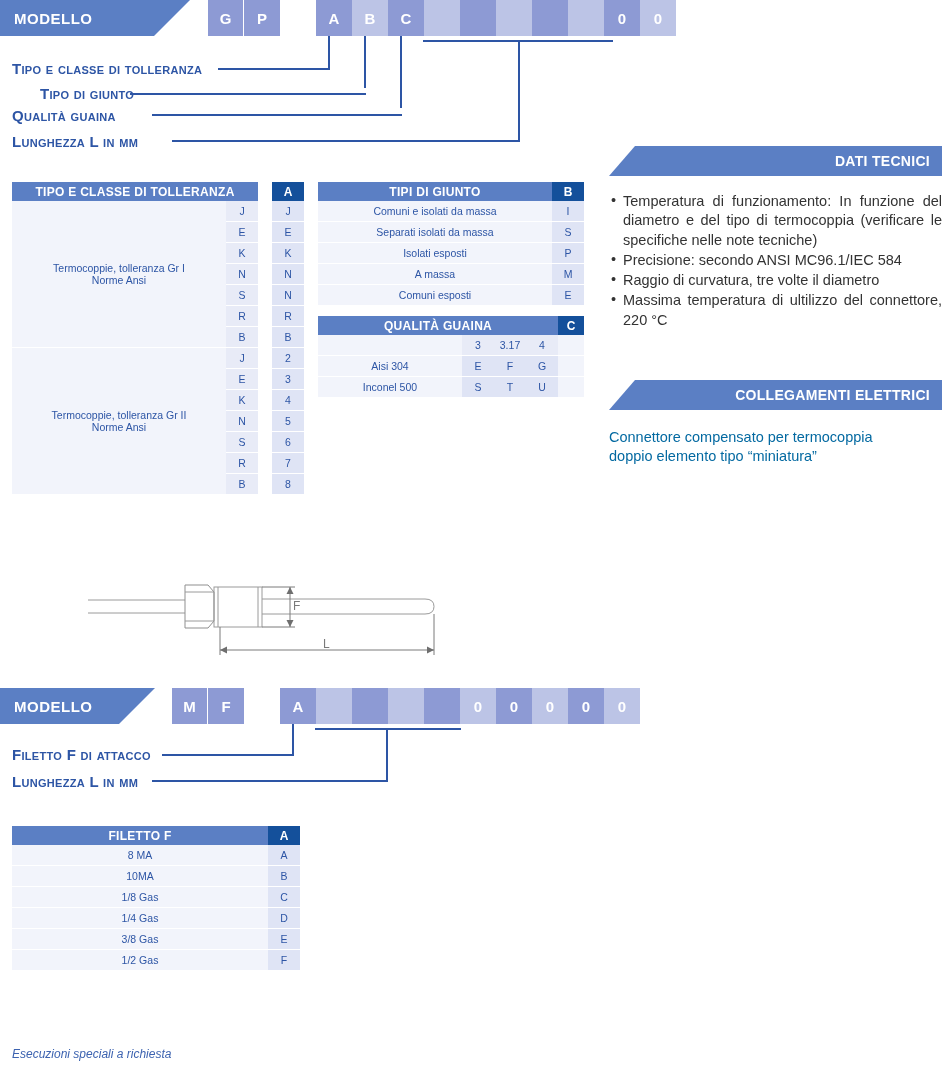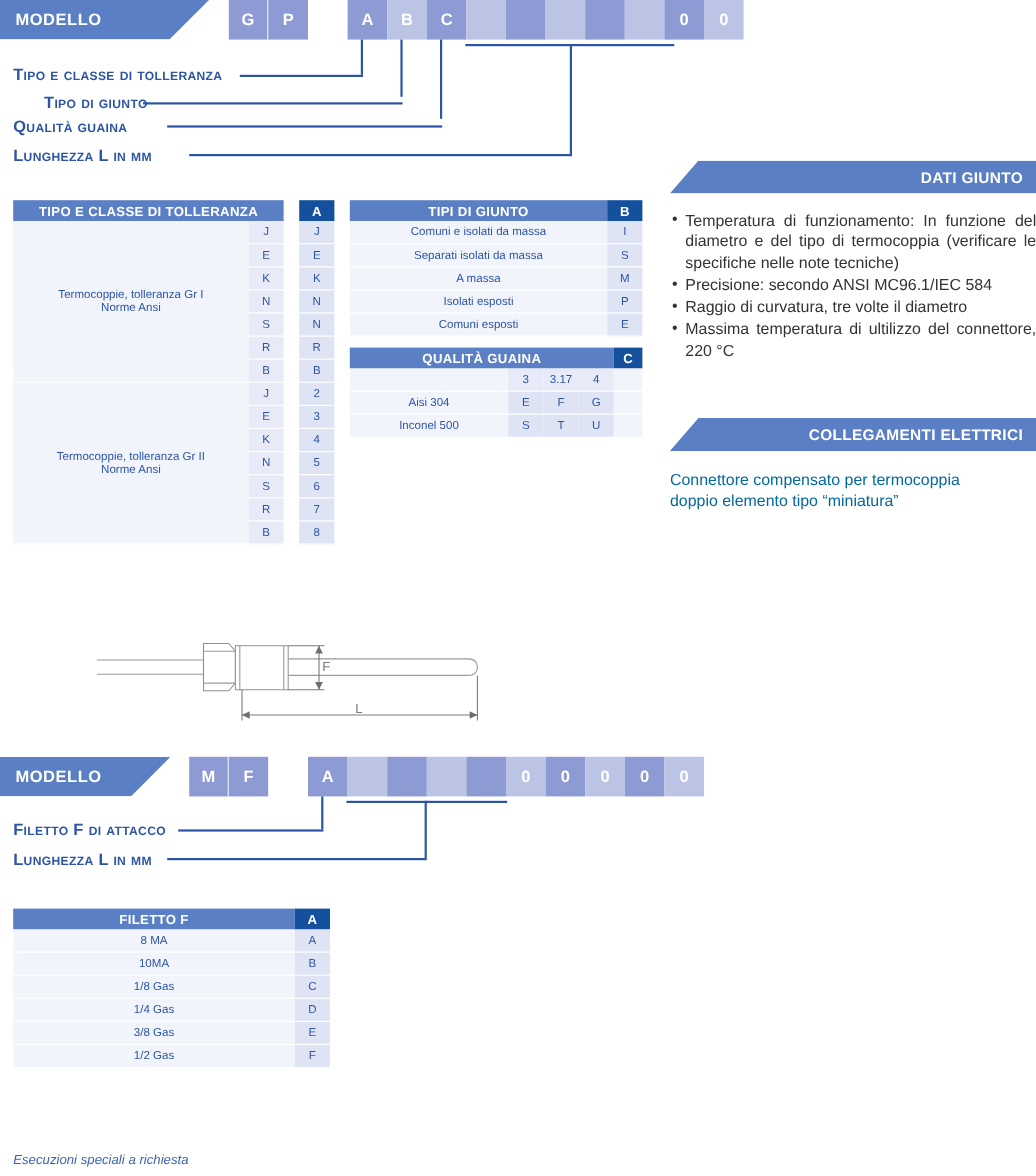--- a/index.html
+++ b/index.html
@@ -292,26 +292,26 @@
   <tbody id="giunto-body">
       <tr>
         <td class="desc">Comuni e isolati da massa</td>
         <td class="val">I</td>
       </tr>
       <tr>
         <td class="desc">Separati isolati da massa</td>
         <td class="val">S</td>
       </tr>
       <tr>
+        <td class="desc">Isolati esposti</td>
+        <td class="val">P</td>
+      </tr>
+      <tr>
         <td class="desc">A massa</td>
         <td class="val">M</td>
-      </tr>
-      <tr>
-        <td class="desc">Isolati esposti</td>
-        <td class="val">P</td>
       </tr>
       <tr>
         <td class="desc">Comuni esposti</td>
         <td class="val">E</td>
       </tr>
     </tbody>
 </table>
 
 <table class="tbl abs" style="left:318px; top:316px; width:266px;">
   <thead>
@@ -339,21 +339,21 @@
         <td class="desc">Inconel 500</td>
         <td class="val">S</td>
         <td class="val">T</td>
         <td class="val">U</td>
         <td class="blank" style="width: 0px;"></td>
       </tr>
     </tbody>
 </table>
 
 <div class="abs panel-head" style="left:609px; top:146px; width:333px;">
-  <span>DATI GIUNTO</span>
+  <span>DATI TECNICI</span>
 </div>
 <div class="abs panel-body" style="left:609px; top:192px; width:333px;">
   <ul id="dati-list">
       <li><span>Temperatura di funzionamento: In funzione del diametro e del tipo di termocoppia (verificare le specifiche nelle note tecniche)</span></li>
       <li style="text-align: left;"><span>Precisione: secondo ANSI MC96.1/IEC 584</span></li>
       <li style="text-align: left;"><span>Raggio di curvatura, tre volte il diametro</span></li>
       <li><span>Massima temperatura di ultilizzo del connettore, 220 °C</span></li>
     </ul>
 </div>
 

